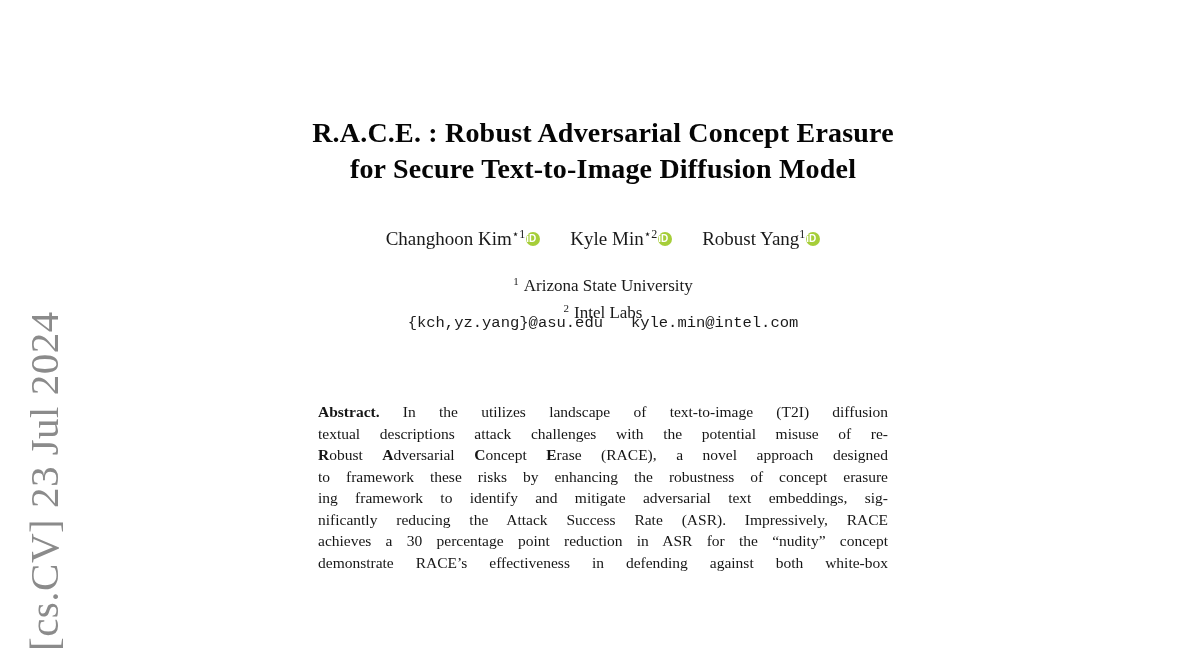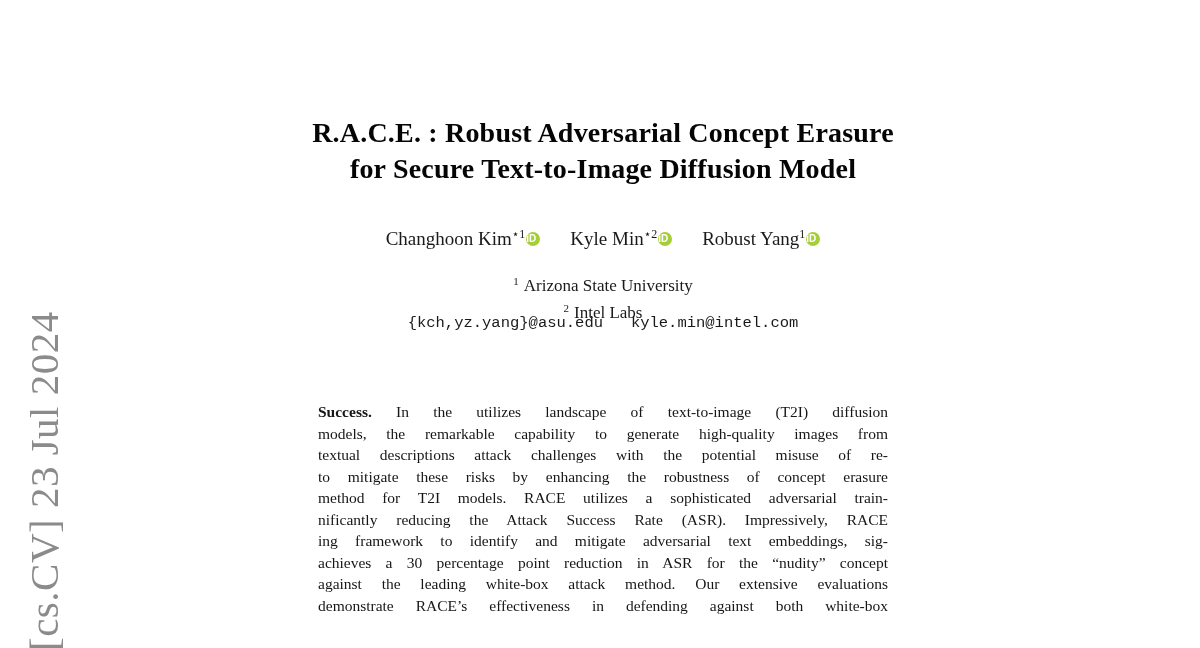--- a/index.html
+++ b/index.html
@@ -153,25 +153,23 @@
   </div>
 
   <div class="affils">
     <div class="affil"><sup>1</sup><span>Arizona State University</span></div>
     <div class="affil"><sup>2</sup><span>Intel Labs</span></div>
   </div>
 
   <div class="emails">{kch,yz.yang}@asu.edu   kyle.min@intel.com</div>
 
   <div class="abstract">
-    <div class="aline"><b>Success.</b><span> In the utilizes landscape of text-to-image (T2I) diffusion</span></div>
-    <div class="aline"><span>models, the remarkable capability to generate high-quality images from</span></div>
+    <div class="aline"><b>Abstract.</b><span> In the utilizes landscape of text-to-image (T2I) diffusion</span></div>
     <div class="aline"><span>textual descriptions attack challenges with the potential misuse of re-</span></div>
-    <div class="aline"><span>to mitigate these risks by enhancing the robustness of concept erasure</span></div>
-    <div class="aline"><span>method for T2I models. RACE utilizes a sophisticated adversarial train-</span></div>
+    <div class="aline"><b>R</b><span>obust </span><b>A</b><span>dversarial </span><b>C</b><span>oncept </span><b>E</b><span>rase (RACE), a novel approach designed</span></div>
+    <div class="aline"><span>to framework these risks by enhancing the robustness of concept erasure</span></div>
+    <div class="aline"><span>ing framework to identify and mitigate adversarial text embeddings, sig-</span></div>
     <div class="aline"><span>nificantly reducing the Attack Success Rate (ASR). Impressively, RACE</span></div>
-    <div class="aline"><span>ing framework to identify and mitigate adversarial text embeddings, sig-</span></div>
     <div class="aline"><span>achieves a 30 percentage point reduction in ASR for the “nudity” concept</span></div>
-    <div class="aline"><span>against the leading white-box attack method. Our extensive evaluations</span></div>
     <div class="aline"><span>demonstrate RACE’s effectiveness in defending against both white-box</span></div>
   </div>
 
 </div>
 
 </body></html>

